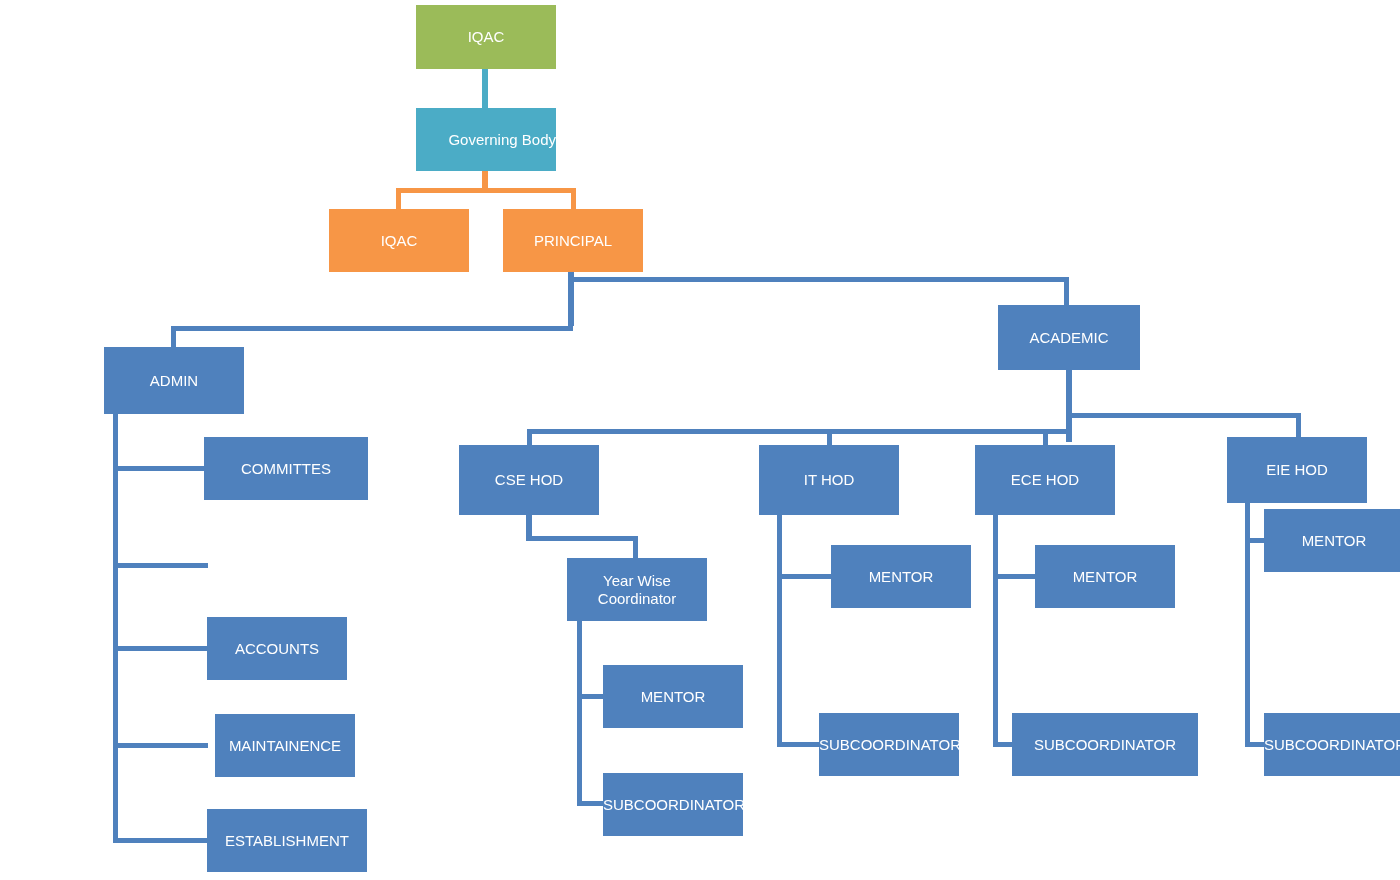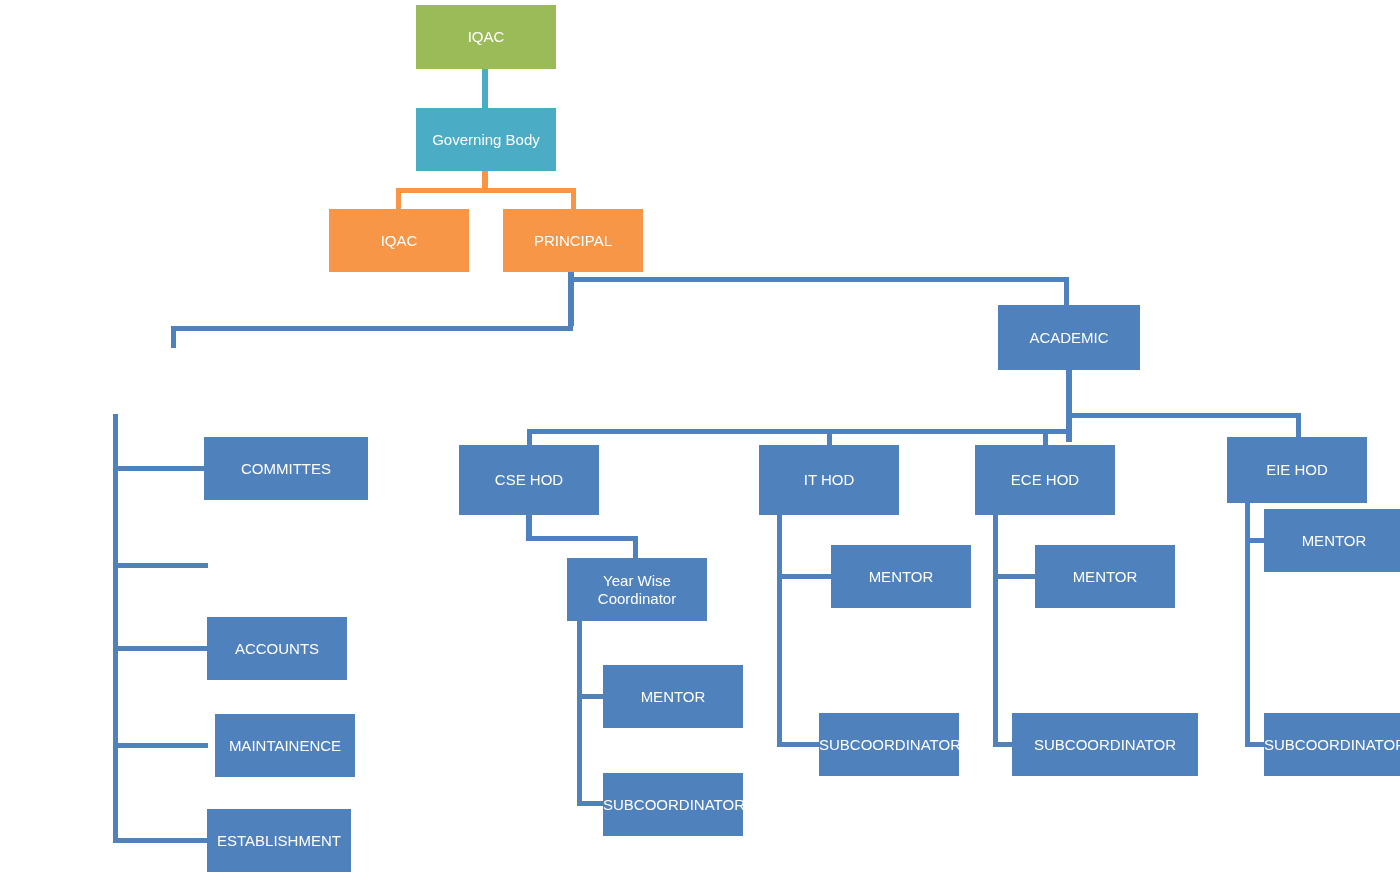--- a/index.html
+++ b/index.html
@@ -32,21 +32,21 @@
     white-space: normal;
   }
   .node.overflow-label {
     overflow: visible;
   }
   .node .label {
     display: block;
     width: 100%;
   }
   .n-green  { background: #9BBB59; }
-  .n-teal   { background: #4BACC6; }
+  .n-teal   { background: #4BACC6; text-align: right; }
   .n-orange { background: #F79646; }
   .n-blue   { background: #4F81BD; }
 
   .conn {
     position: absolute;
     z-index: 1;
   }
   .c-teal   { background: #4BACC6; }
   .c-orange { background: #F79646; }
   .c-blue   { background: #4F81BD; }
@@ -113,35 +113,38 @@
   </div>
 
   <div class="node n-orange" style="left:329px; top:209px; width:140px; height:63px;">
     <span class="label">IQAC</span>
   </div>
 
   <div class="node n-orange" style="left:503px; top:209px; width:140px; height:63px;">
     <span class="label">PRINCIPAL</span>
   </div>
 
+  <div class="node n-blue" style="left:104px; top:347px; width:140px; height:67px;">
+    <span class="label">ADMIN</span>
+  </div>
 
   <div class="node n-blue" style="left:998px; top:305px; width:142px; height:65px;">
     <span class="label">ACADEMIC</span>
   </div>
 
   <div class="node n-blue" style="left:204px; top:437px; width:164px; height:63px;">
     <span class="label">COMMITTES</span>
   </div>
   <div class="node n-blue" style="left:207px; top:617px; width:140px; height:63px;">
     <span class="label">ACCOUNTS</span>
   </div>
   <div class="node n-blue" style="left:207px; top:714px; width:140px; height:63px;margin-left:8px;">
     <span class="label">MAINTAINENCE</span>
   </div>
-  <div class="node n-blue" style="left:207px; top:809px; width:144px; height:63px;">
+  <div class="node n-blue" style="left:207px; top:809px; width:160px; height:63px;">
     <span class="label">ESTABLISHMENT</span>
   </div>
 
   <div class="node n-blue" style="left:459px; top:445px; width:140px; height:70px;">
     <span class="label">CSE HOD</span>
   </div>
   <div class="node n-blue" style="left:759px; top:445px; width:140px; height:70px;">
     <span class="label">IT HOD</span>
   </div>
   <div class="node n-blue" style="left:975px; top:445px; width:140px; height:70px;">

